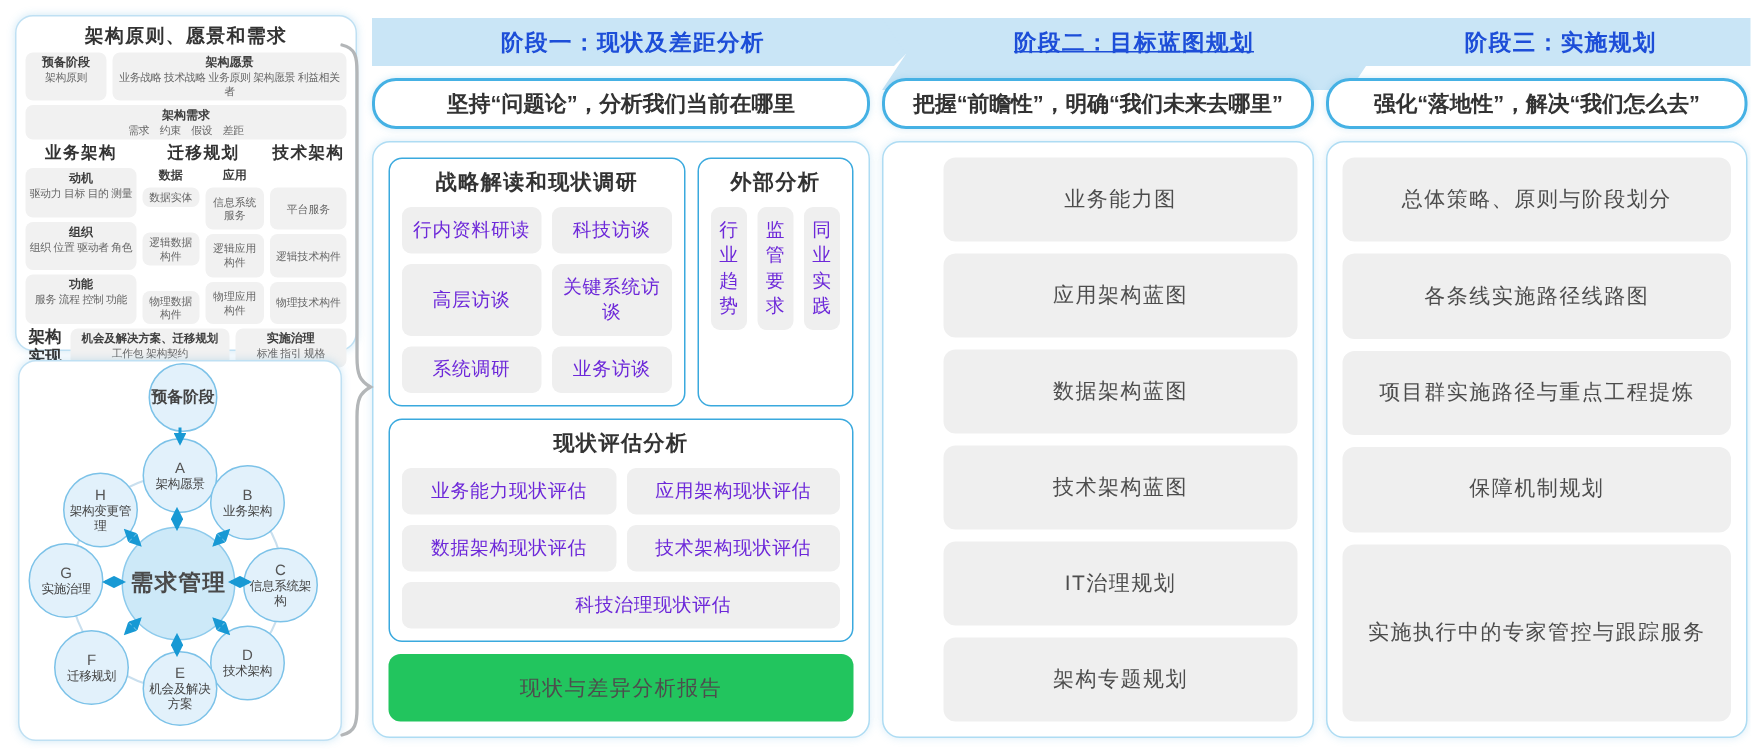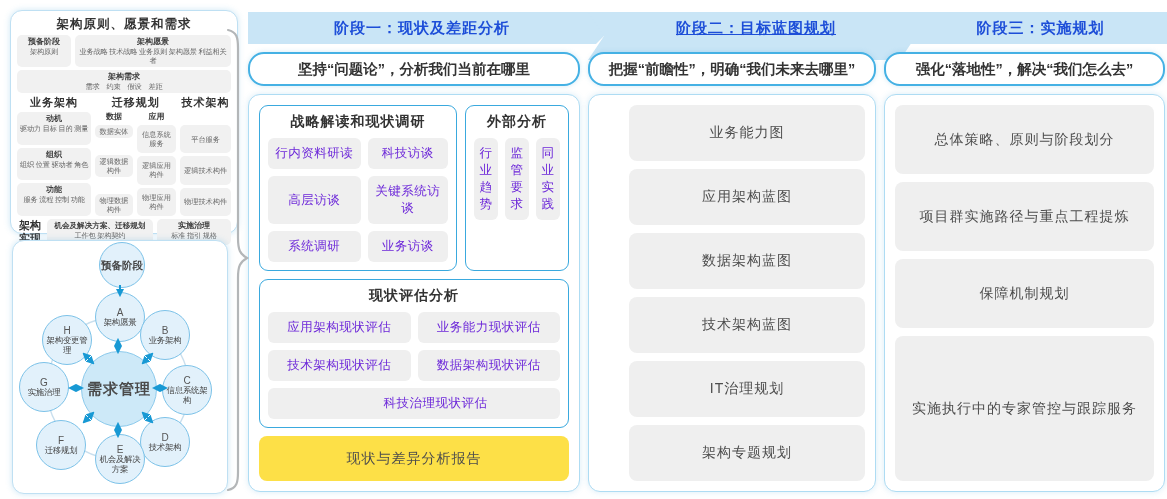--- a/index.html
+++ b/index.html
@@ -60,21 +60,21 @@
     border-radius:12px;box-sizing:border-box;box-shadow:0 0 6px rgba(80,170,220,.22);
     padding:10px;display:flex;flex-direction:column;gap:8px;}
   .group{border:1.5px solid #3aa9de;border-radius:9px;padding:7px 8px 8px;box-sizing:border-box;}
   .group-title{font-size:14px;font-weight:700;color:#333;text-align:center;margin-bottom:7px;letter-spacing:1px;}
   .gitem{background:#efefef;border-radius:6px;color:#6d28d9;font-size:12.5px;text-align:center;
     padding:7px 2px;display:flex;align-items:center;justify-content:center;letter-spacing:0.5px;}
   .grid2{display:grid;grid-template-columns:1.15fr 1fr;gap:7px;}
   .grid2b{display:grid;grid-template-columns:1fr 1fr;gap:7px;}
   .vlist{display:flex;flex-direction:row;gap:7px;}
   .span2{margin-top:7px;padding-left:45px;}
-  .report-box{flex:1;background:#fde047;border-radius:8px;display:flex;align-items:center;
+  .report-box{flex:1;background:#22c55e;border-radius:8px;display:flex;align-items:center;
     justify-content:center;font-size:14px;color:#4d4d4d;letter-spacing:1px;}
   .big-list{flex:1;display:flex;flex-direction:column;gap:8px;}
   .big-list > div{flex:1;background:#efefef;border-radius:8px;display:flex;align-items:center;
     justify-content:center;font-size:14px;color:#4d4d4d;letter-spacing:1px;}
   #col3-list > div:last-child{flex:2.1;}
 </style>
 </head>
 <body>
 
 <div id="stage">
@@ -239,24 +239,24 @@
         <div class="vlist">
             <div class="gitem">行业趋势</div>
             <div class="gitem">监管要求</div>
             <div class="gitem">同业实践</div>
           </div>
       </div>
     </div>
     <div class="group">
       <div class="group-title">现状评估分析</div>
       <div class="grid2b">
+          <div class="gitem">业务能力现状评估</div>
           <div class="gitem">应用架构现状评估</div>
-          <div class="gitem">业务能力现状评估</div>
+          <div class="gitem">数据架构现状评估</div>
           <div class="gitem">技术架构现状评估</div>
-          <div class="gitem">数据架构现状评估</div>
         </div>
       <div class="gitem span2">科技治理现状评估</div>
     </div>
     <div class="report-box">现状与差异分析报告</div>
   </div>
 
   <div class="phase-header ph-mid abs" style="left:588px;width:304px;padding:0 8px 16px 16px;text-decoration:underline;">阶段二：目标蓝图规划</div>
   <div class="phase-subtitle abs" style="left:588px;width:288px;">把握“前瞻性”，明确“我们未来去哪里”</div>
   <div class="phase-body abs" style="left:588px;width:288px;padding-left:40px;">
     <div class="big-list" id="col2-list">
@@ -267,19 +267,20 @@
         <div class="p2item">IT治理规划</div>
         <div class="p2item">架构专题规划</div>
       </div>
   </div>
 
   <div class="phase-header ph-mid abs" style="left:884px;width:281px;padding:0 8px 0 16px;">阶段三：实施规划</div>
   <div class="phase-subtitle abs" style="left:884px;width:281px;">强化“落地性”，解决“我们怎么去”</div>
   <div class="phase-body abs" style="left:884px;width:281px;">
     <div class="big-list" id="col3-list">
         <div class="p3item">总体策略、原则与阶段划分</div>
+        <div class="p3item">各条线实施路径线路图</div>
         <div class="p3item">项目群实施路径与重点工程提炼</div>
         <div class="p3item">保障机制规划</div>
         <div class="p3item">实施执行中的专家管控与跟踪服务</div>
       </div>
   </div>
 
 </div>
 
 </body></html>

